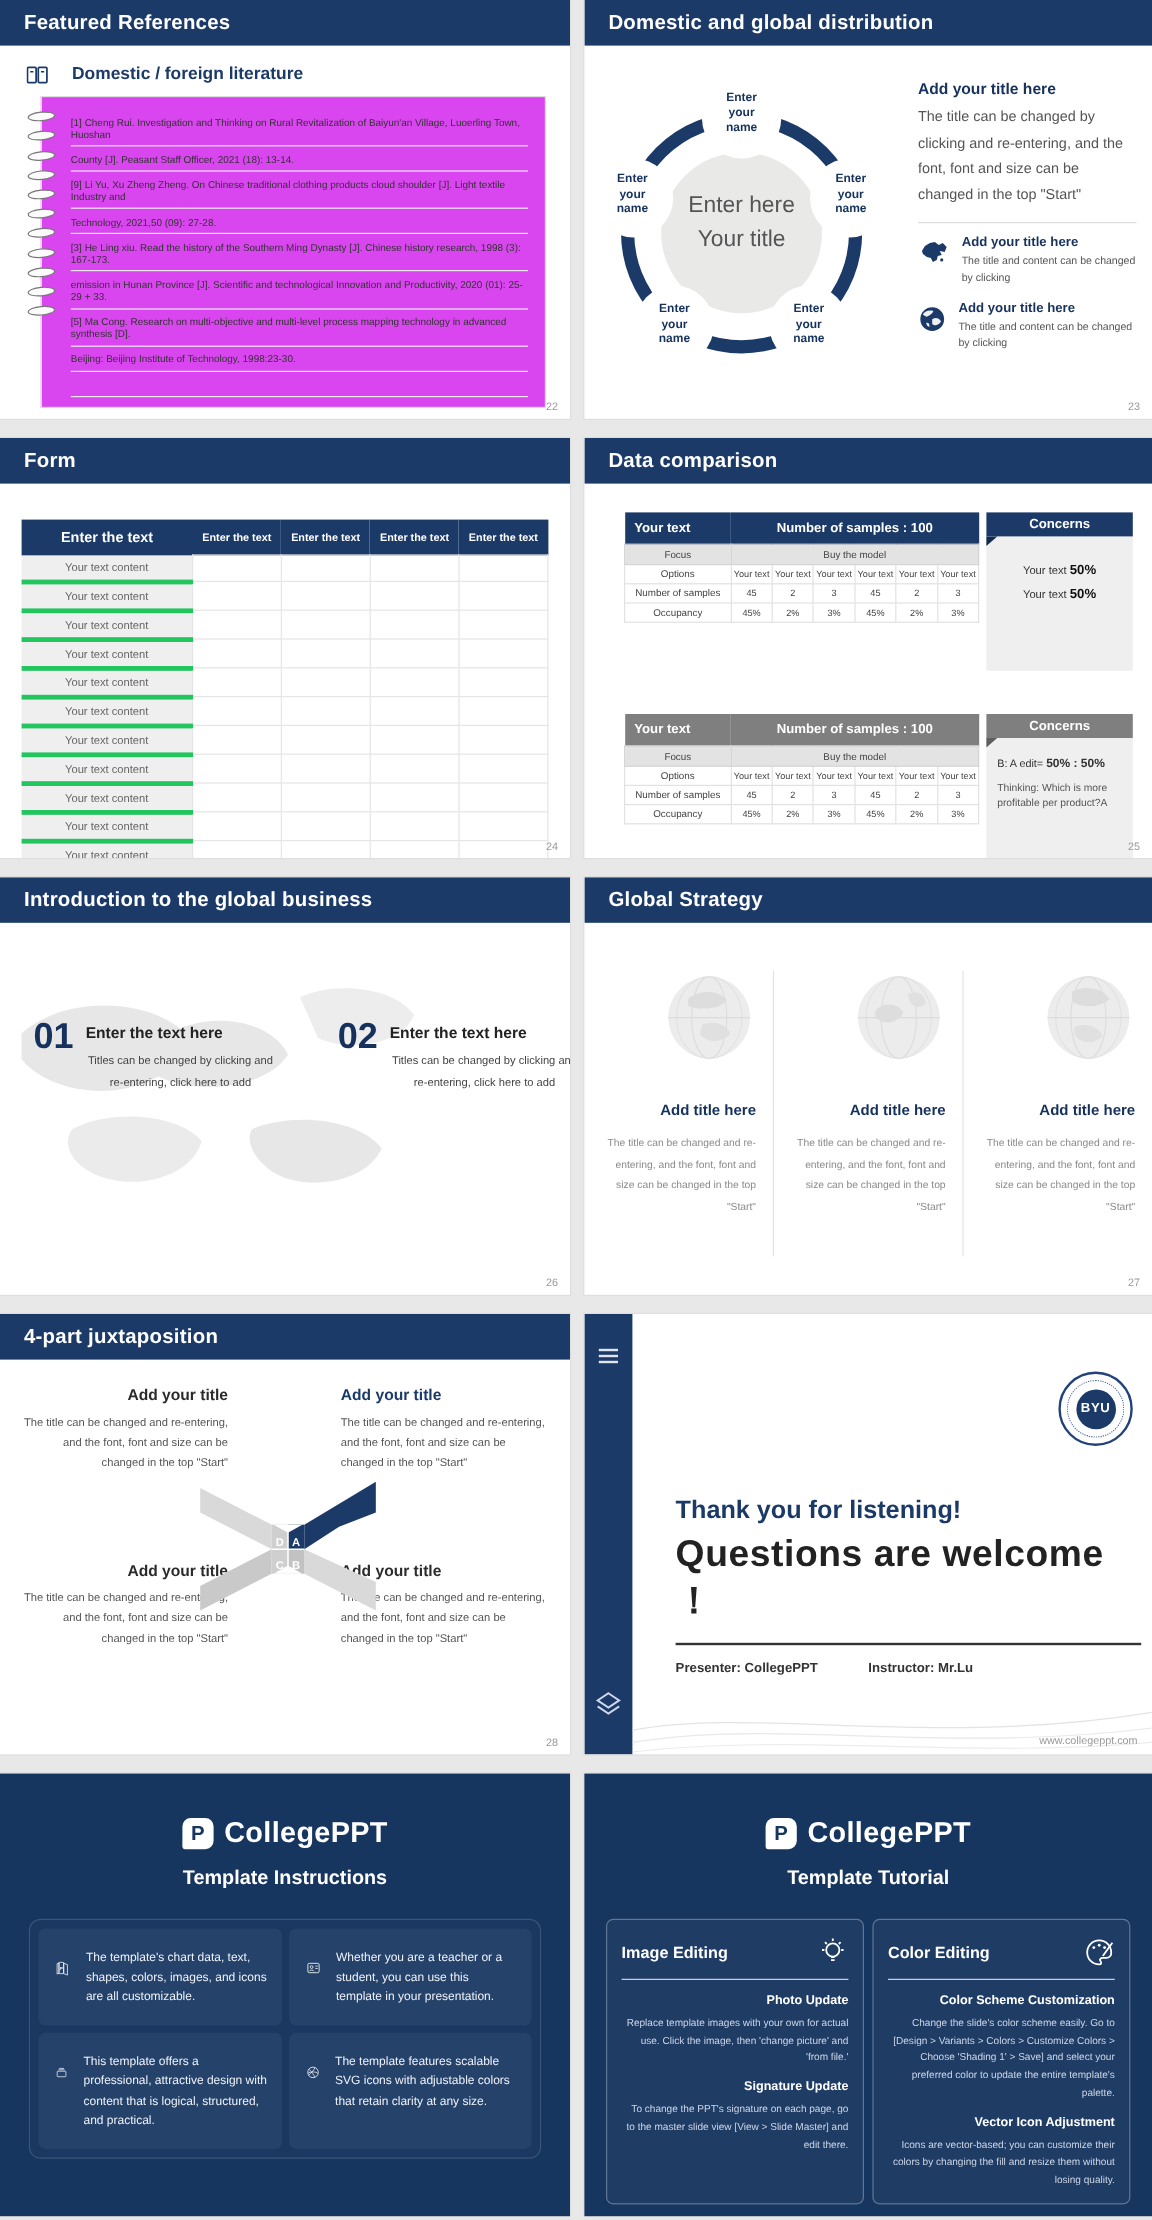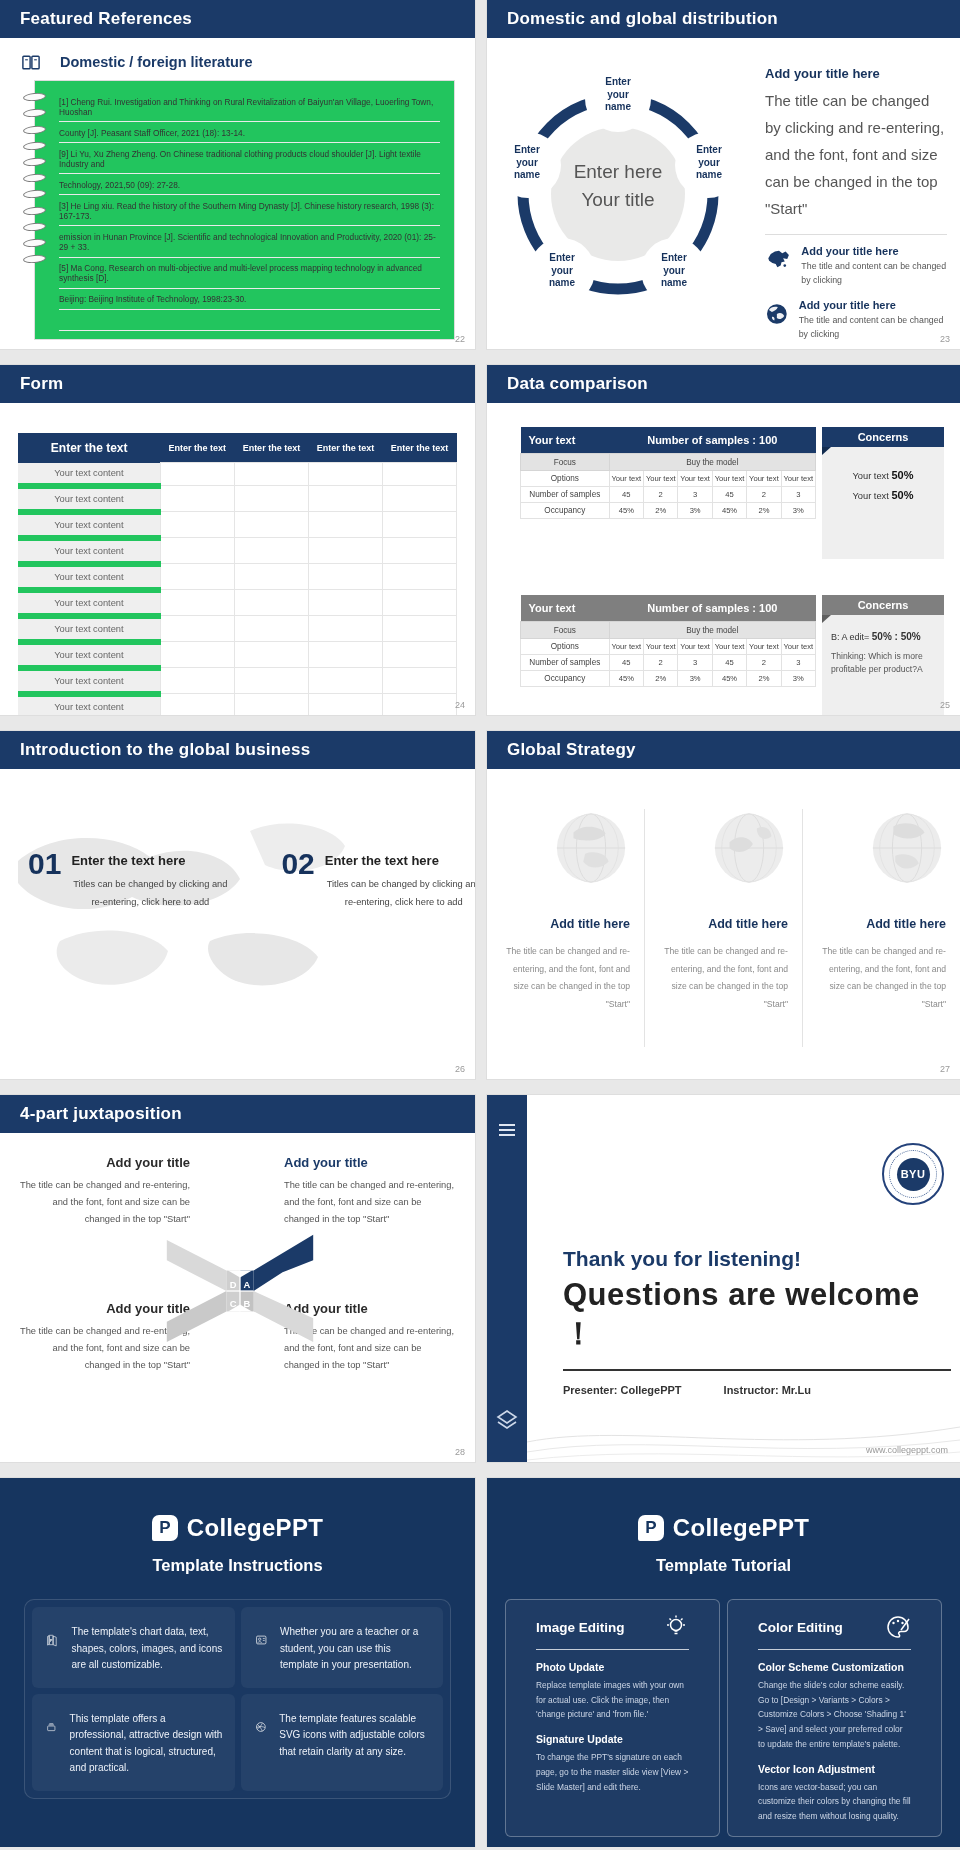--- a/index.html
+++ b/index.html
@@ -6,45 +6,45 @@
   .page{width:960px;margin:0 auto;}
   .grid{display:grid;grid-template-columns:475px 473px;column-gap:12px;row-gap:16px;
         grid-template-rows:349px 350px 348px 367px 369px;}
   .slide{background:#fff;position:relative;overflow:hidden;box-shadow:0 0 0 1px rgba(0,0,0,.04);}
   .shead{background:#1b3a68;color:#fff;font-weight:bold;font-size:17px;padding:9px 0 9px 20px;letter-spacing:.2px;}
   .pageno{position:absolute;right:10px;bottom:5px;color:#9a9a9a;font-size:9px;}
   .pre{white-space:pre-line;}
 
   
   .sub22{display:flex;align-items:center;gap:20px;margin:16px 0 10px 22px;color:#1b3a68;font-weight:bold;font-size:14.5px;}
-  .refbox{position:relative;margin:2px 20px 0 34px;border:1px solid #ddd;background:#22c55e;padding:10px 14px 8px 24px;}
+  .refbox{position:relative;margin:2px 20px 0 34px;border:1px solid #ddd;background:#d946ef;padding:10px 14px 8px 24px;}
   .spiral{position:absolute;left:-12px;top:4px;}
   .spiral i{display:block;width:21px;height:6px;border:1.5px solid #777;border-radius:50%;margin:8.2px 0;background:#fbfbfb;transform:rotate(-5deg);}
   .refline{font-size:8.3px;color:#333;padding:5.5px 0 4px;border-bottom:1px solid #eaeaea;line-height:1.25;}
 
   
   .donut{position:absolute;left:6px;top:66px;width:250px;height:262px;}
   .donut svg{position:absolute;left:0;top:0;}
   .nlabel{position:absolute;width:80px;text-align:center;font-weight:bold;font-size:10px;line-height:1.25;color:#16325c;}
   .ncenter{position:absolute;left:45px;top:92px;width:160px;text-align:center;font-size:19px;color:#555;line-height:1.45;}
   .r23{position:absolute;left:278px;top:66px;width:182px;}
   .r23 .t{color:#16325c;font-weight:bold;font-size:13px;margin-bottom:6px;}
-  .r23 .b{font-size:15px;color:#555;line-height:1.8;}
+  .r23 .b{font-size:12px;color:#555;line-height:1.8;}
   .r23 .div{border-top:1px solid #ddd;margin:12px 0 10px;}
   .r23item{display:flex;gap:10px;margin-bottom:12px;align-items:flex-start;}
   .r23item .it{font-weight:bold;font-size:11px;color:#16325c;margin-bottom:3px;}
   .r23item .ib{font-size:8.8px;color:#555;line-height:1.55;}
 
   
   table.form{border-collapse:collapse;margin:30px 18px 0;width:439px;table-layout:fixed;}
   table.form th{background:#1b3a68;color:#fff;height:27px;}
   table.form th.c1{width:32%;font-size:12px;}
   table.form th.cn{font-size:9px;}
   table.form td{height:18px;}
-  table.form td.c1{background:#efefef;color:#666;font-size:9.3px;text-align:center;border-bottom:6px solid #22c55e;}
+  table.form td.c1{background:#efefef;color:#666;font-size:9.3px;text-align:center;border-bottom:4px solid #22c55e;}
   table.form td.cn{border:1px solid #e5e5e5;background:#fff;}
 
   
   .dc-tbl{position:absolute;left:33px;top:62px;width:296px;}
   .dc-tbl.t2{top:230px;}
   table.dc{border-collapse:collapse;width:100%;table-layout:fixed;}
   table.dc th{color:#fff;height:24px;font-size:11px;}
   table.dc .hl{text-align:left;padding-left:8px;width:27%;}
   table.dc td{border:1px solid #e2e2e2;background:#fff;text-align:center;color:#444;}
   table.dc td.lab{font-size:8.2px;color:#444;}
@@ -112,21 +112,21 @@
   .brandrow{display:flex;align-items:center;justify-content:center;gap:9px;margin-top:36px;}
   .brandglyph{width:26px;height:26px;background:#fff;border-radius:7px 7px 7px 2px;color:#16355f;
       font-weight:bold;font-size:17px;display:flex;align-items:center;justify-content:center;}
   .brandname{font-size:24px;font-weight:bold;letter-spacing:.3px;}
   .bheading{text-align:center;font-size:16.5px;font-weight:bold;margin-top:14px;}
   .cards{display:grid;grid-template-columns:1fr 1fr;gap:6px;margin:24px 24px 0;border:1px solid rgba(255,255,255,.14);
       border-radius:10px;padding:7px;background:rgba(255,255,255,.02);}
   .card{display:flex;gap:13px;padding:17px 12px 14px 14px;background:rgba(255,255,255,.05);border-radius:6px;align-items:flex-start;}
   .card .txt{font-size:10px;line-height:1.65;color:#eef2f9;}
   .panels{display:grid;grid-template-columns:1fr 1fr;gap:7px;margin:24px 18px 0;}
-  .panel{border:1px solid rgba(255,255,255,.3);background:rgba(255,255,255,.04);border-radius:6px;padding:14px 30px 12px;}
+  .panel{border:1px solid rgba(255,255,255,.3);background:rgba(255,255,255,.04);border-radius:6px;padding:14px 12px 12px;text-align:right;}
   .phead{display:flex;justify-content:space-between;align-items:center;}
   .phead .t{font-weight:bold;font-size:13.5px;}
   .panel hr{border:none;border-top:1px solid rgba(255,255,255,.75);margin:9px 0 4px;}
   .psec .h{font-weight:bold;font-size:10.5px;margin:11px 0 5px;}
   .psec .b{font-size:8.4px;color:#ccd6e6;line-height:1.75;}
 </style>
 </head>
 <body>
 
 <div class="page">

